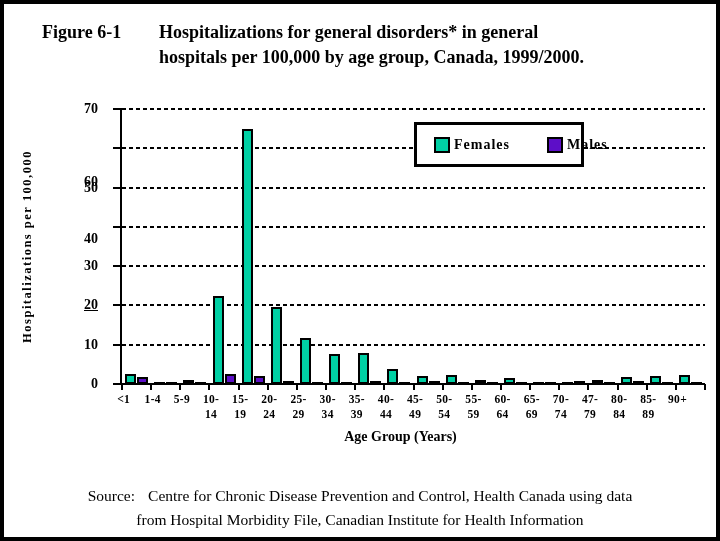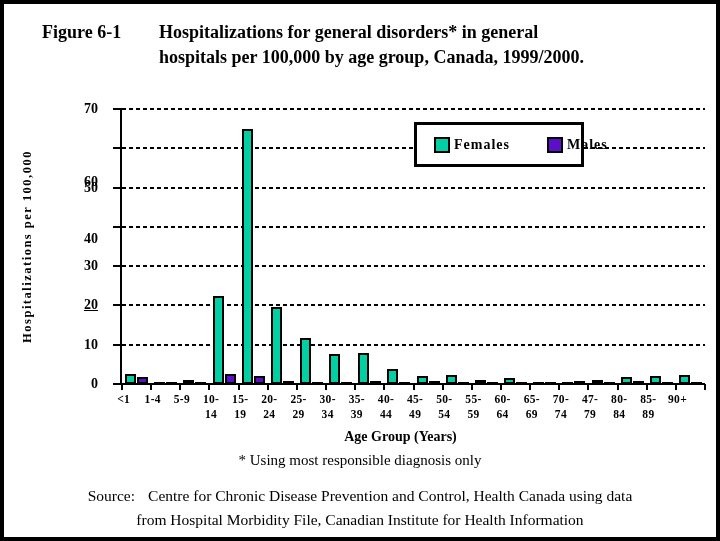--- a/index.html
+++ b/index.html
@@ -285,21 +285,20 @@
         <div>85-</div>
         <div>89</div>
       </div>
       <div class="xlab">
         <div>90+</div>
       </div>
     </div>
 
   <div class="xaxis-title">Age Group (Years)</div>
 
-  <div class="footnote">* Using most responsible diagnosis only</div>
 
   <div class="source">
     <div>
       <span class="source-label">Source:</span><span>Centre for Chronic Disease Prevention and Control, Health Canada using data</span>
     </div>
     <div>from Hospital Morbidity File, Canadian Institute for Health Information</div>
   </div>
 
 </div>
 

